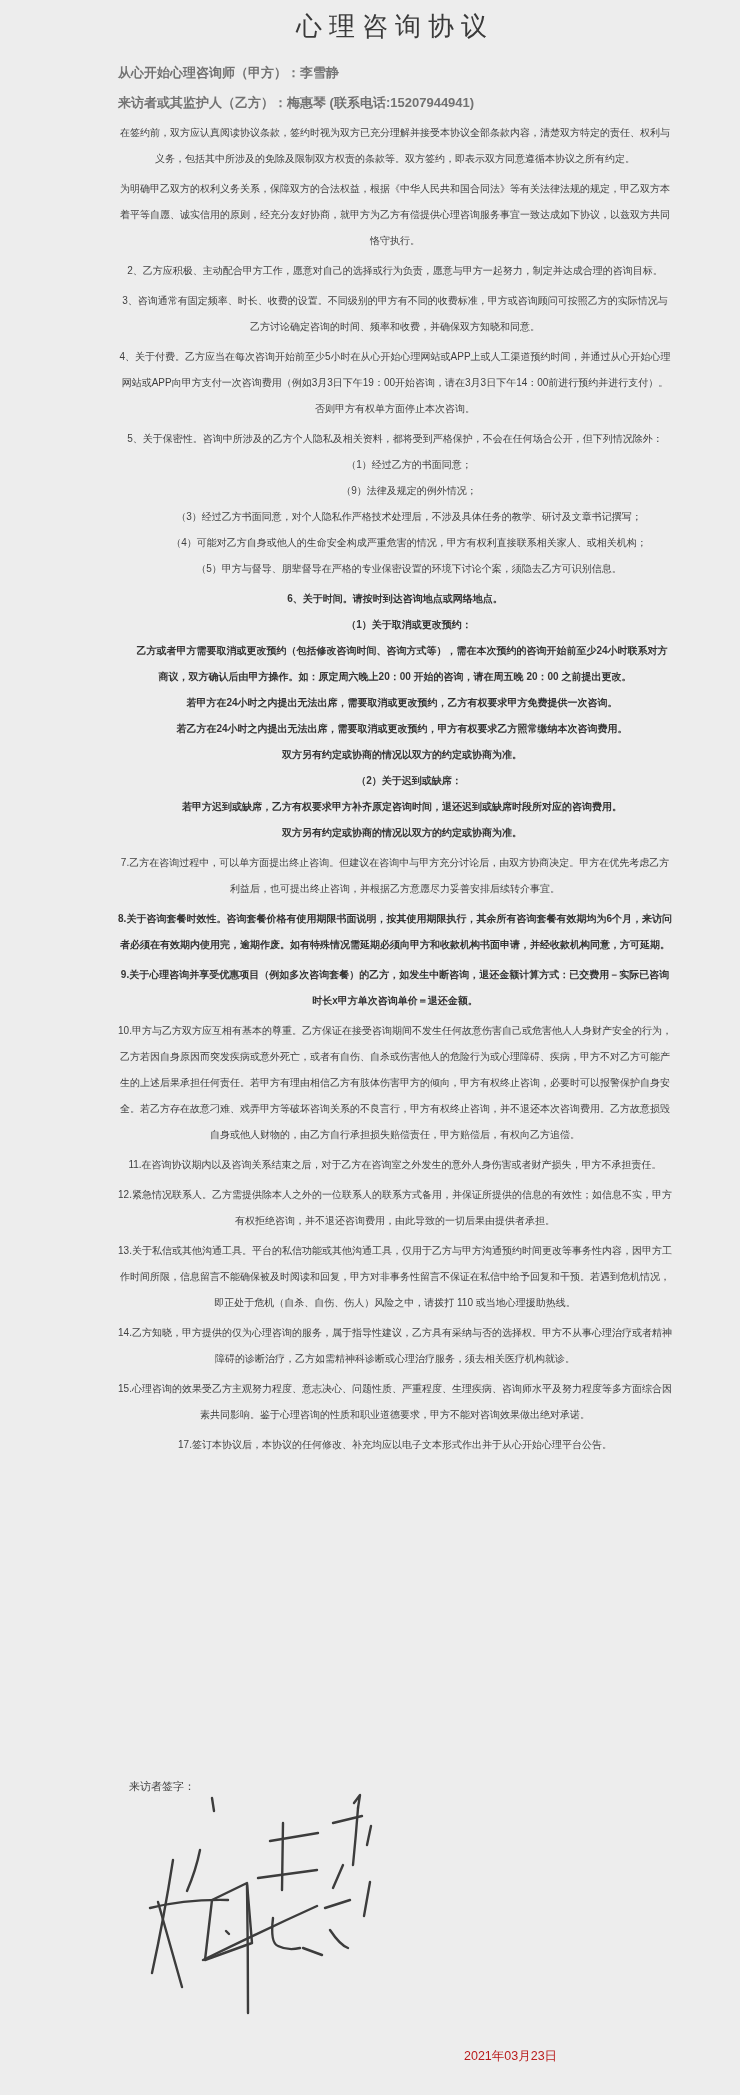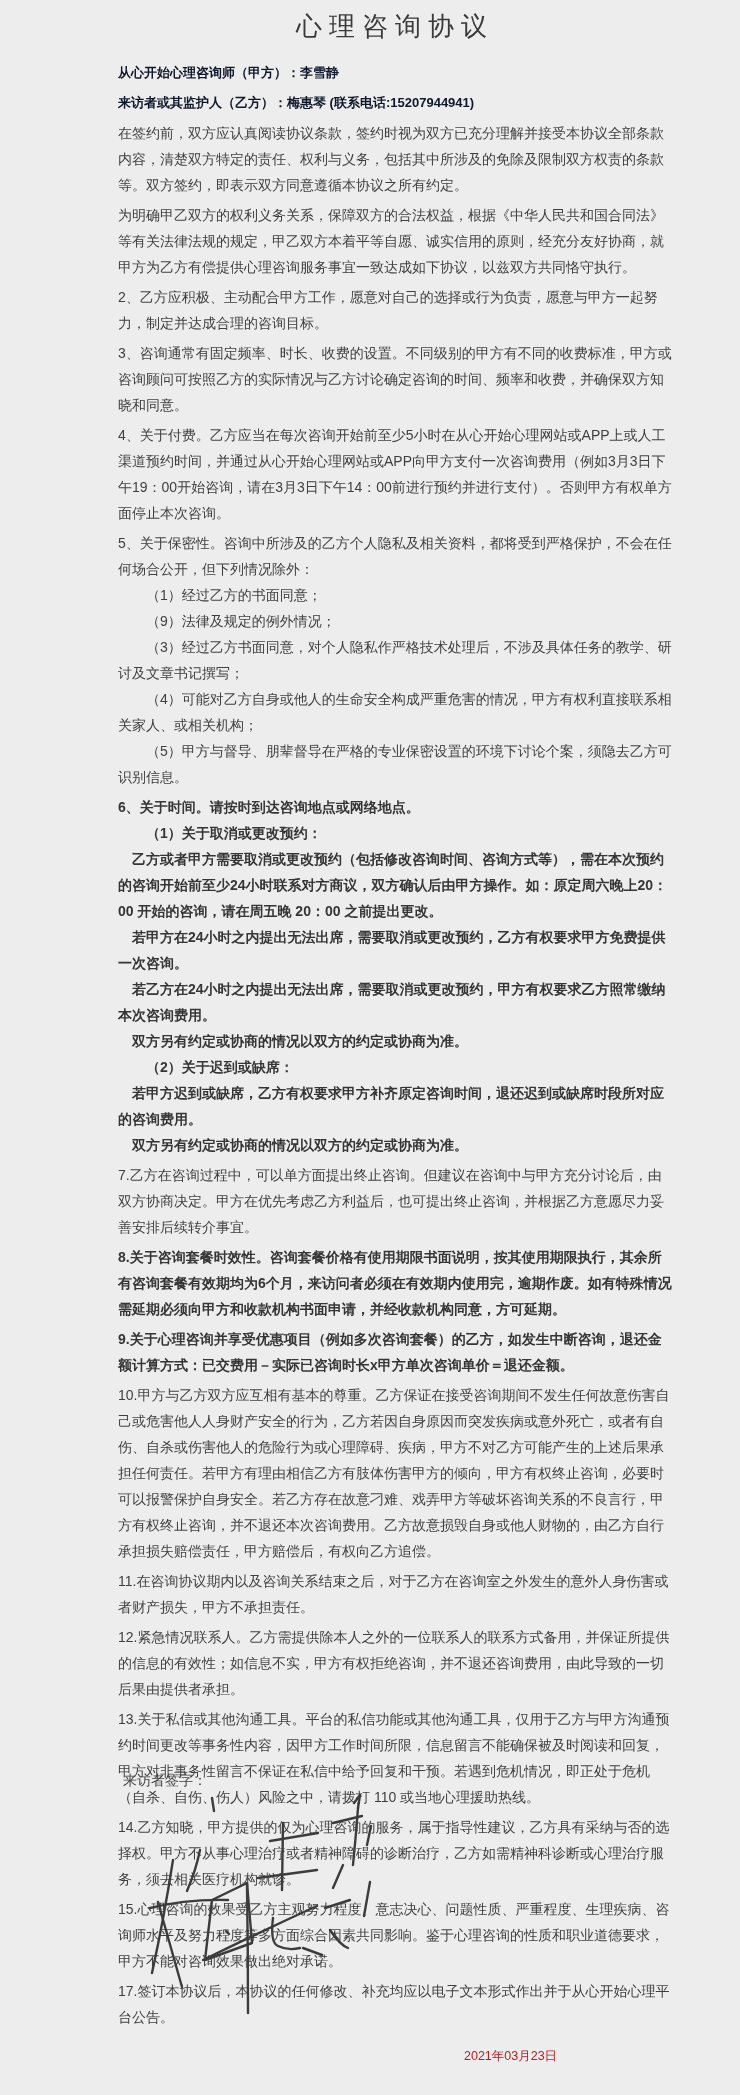--- a/index.html
+++ b/index.html
@@ -20,43 +20,44 @@
     font-weight:400;
     letter-spacing:7px;
     color:#3a3a3a;
     line-height:40px;
     margin:0 0 14px 0;
     padding-right:0;
   }
   .party-line{
     font-size:13px;
     font-weight:700;
-    color:#0f172a;
+    color:#737373;
     line-height:26px;
     margin:4px 0 0 0;
   }
   .para{
-    font-size:14px;
+    font-size:10px;
     line-height:26px;
     margin:4px 0 0 0;
     color:#3f3f3f;
     overflow-wrap:break-word;
     line-break:loose;
+    text-align:center;
   }
   .para.b{font-weight:700;color:#353535;}
   .para.tight{margin-top:0;}
   .para.ind1{text-indent:28px;}
   .para.ind2{text-indent:14px;}
   .sig-label{
     position:absolute;
     left:78px;top:1762px;
-    font-size:14px;
+    font-size:11px;
     line-height:26px;
     color:#3f3f3f;
-    margin:5px;
+    margin:11px;
   }
   .sig-svg{
     position:absolute;
     left:84px;top:1790px;
     width:250px;height:228px;
   }
   .sig-svg path{
     fill:none;
     stroke:#3c3c3c;
     stroke-width:2.4;

